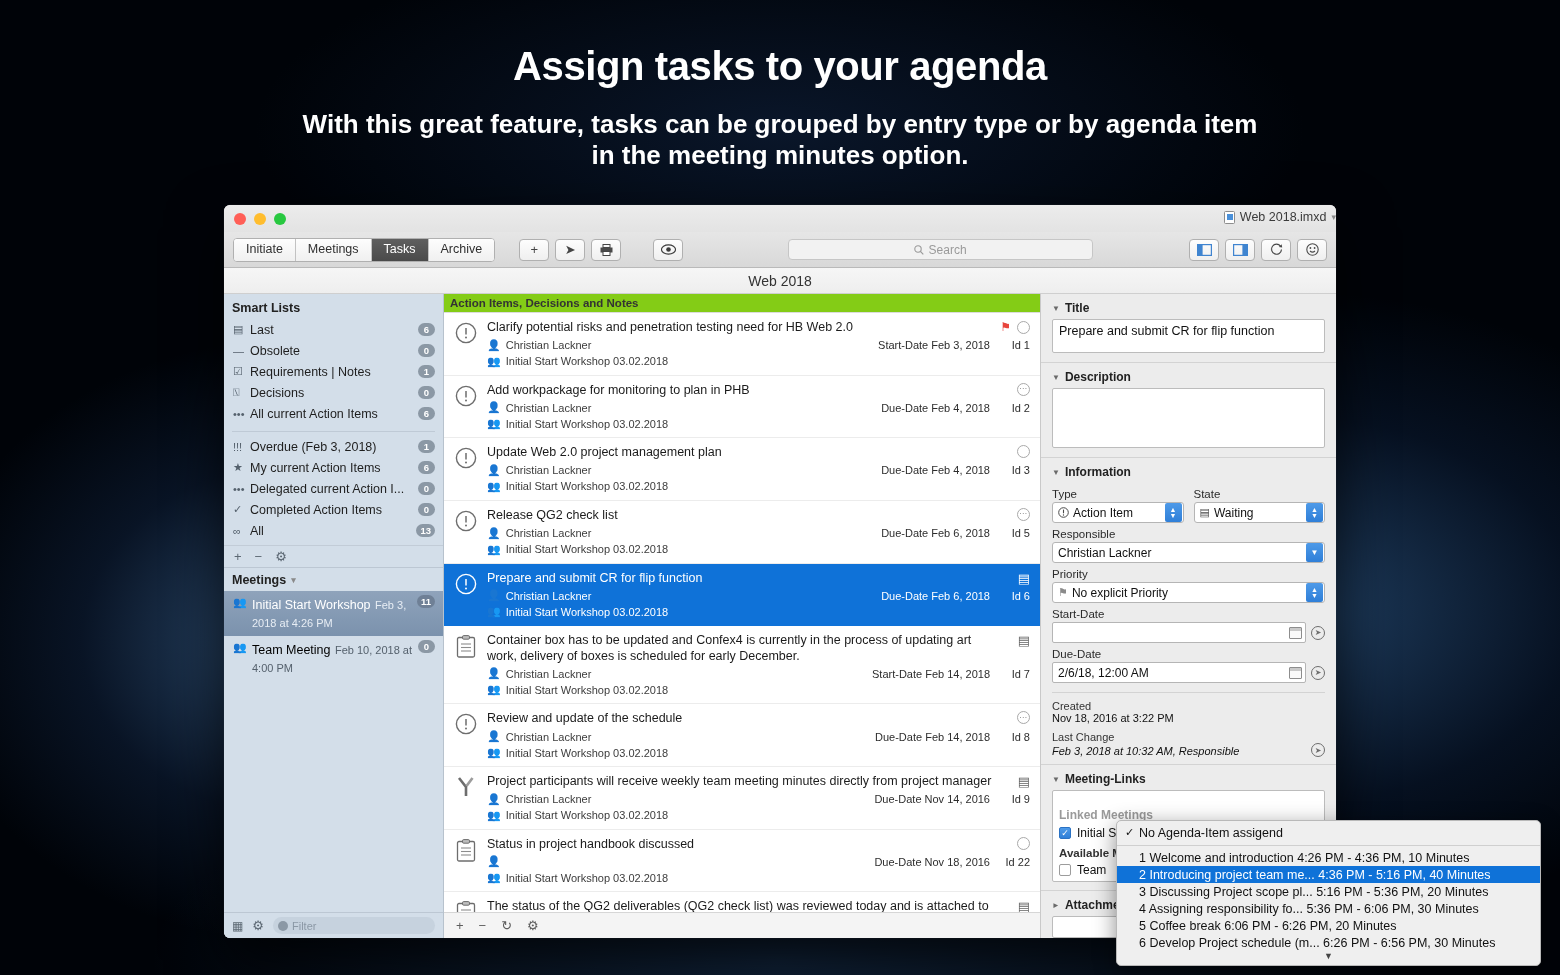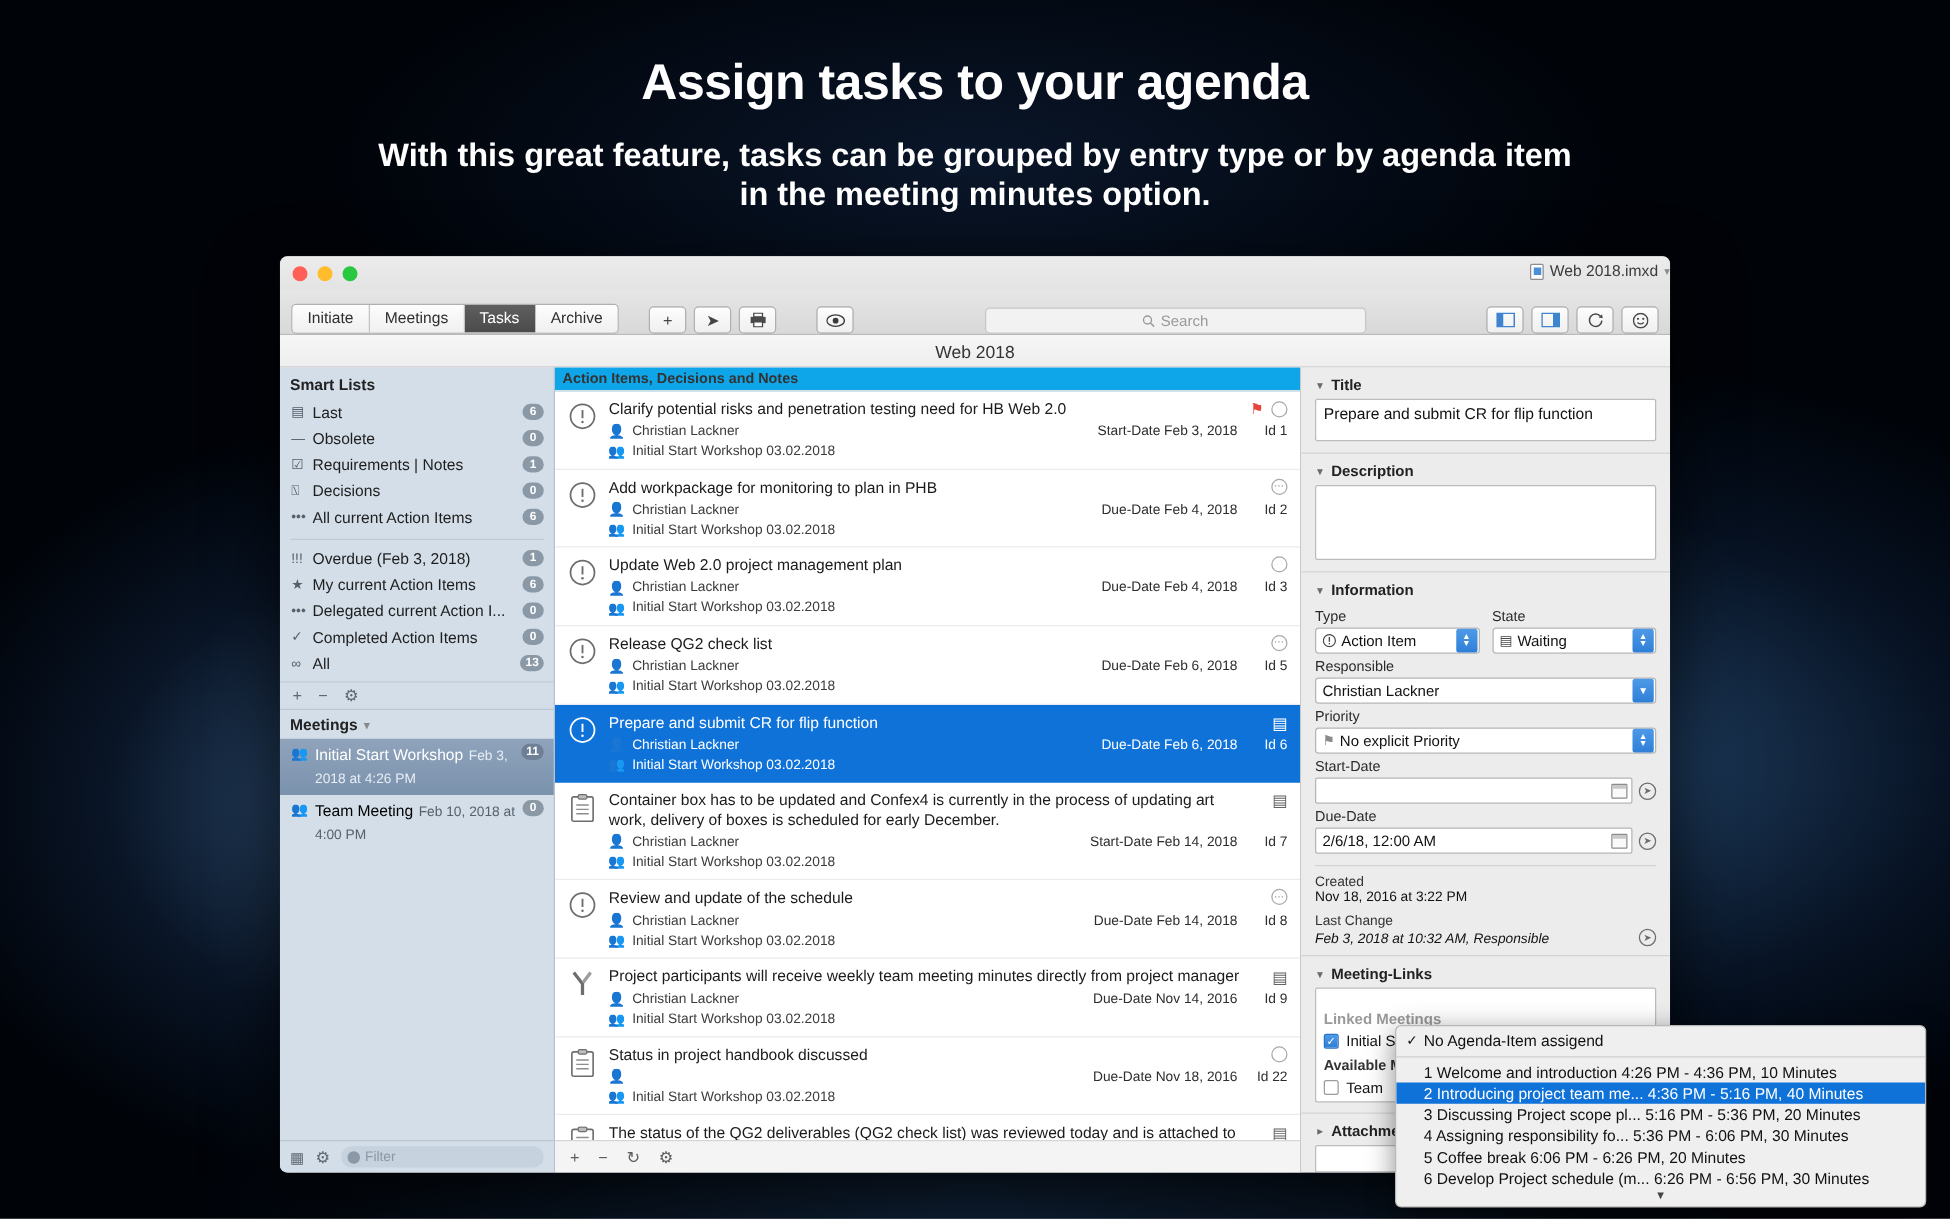--- a/index.html
+++ b/index.html
@@ -61,21 +61,21 @@
     background:#fff; position:relative; display:inline-block;
   }
   .doc-ico::after{
     content:""; position:absolute; left:2px; top:2.5px; width:6px; height:6px;
     background:#4a90d9;
   }
   .chev-sm { color:#8a8a8a; font-size:9px; }
 
   
   .toolbar {
-    height: 36px; display:flex; align-items:flex-end; gap:0;
+    height: 36px; display:flex; align-items:center; gap:0;
     background: linear-gradient(#e6e6e6,#d8d8d8);
     border-bottom: 1px solid #b9b9b9;
     padding: 0 9px; flex:none;
   }
   .segbar { display:flex; border:1px solid #b0b0b0; border-radius:4px; overflow:hidden; background:#fcfcfc; }
   .seg {
     font-size:12.5px; color:#2f2f2f; padding:3px 12px 4px;
     border-right:1px solid #c2c2c2; background:linear-gradient(#fdfdfd,#f0f0f0);
     line-height:15px; cursor:default;
   }
@@ -163,21 +163,21 @@
   .filter-pill {
     flex:1; height:17px; background:#c6d2de; border-radius:9px;
     display:flex; align-items:center; gap:4px; padding:0 5px;
     font-size:11px; color:#8b98a5;
   }
   .filter-dot { width:10px; height:10px; border-radius:50%; background:#8b98a5; flex:none; }
 
   
   .listcol { flex:1; display:flex; flex-direction:column; background:#fff; min-width:0; border-right:1px solid #c9c9c9; }
   .list-head {
-    height:19px; background:#0ea5e9; border-bottom:1px solid #dcdcdc;
+    height:19px; background:#84cc16; border-bottom:1px solid #dcdcdc;
     font-size:11.5px; font-weight:bold; color:#333;
     display:flex; align-items:center; padding:0 0 0 6px; flex:none;
   }
   .rows { flex:1; overflow:hidden; }
   .row {
     display:flex; padding:7px 10px 7px 8px; gap:7px;
     border-bottom:1px solid #ececec; position:relative;
   }
   .row.sel { background:#0f72d8; border-bottom-color:#0f72d8; }
   .row-ico { width:28px; flex:none; display:flex; align-items:flex-start; justify-content:center; padding-top:2px; }

